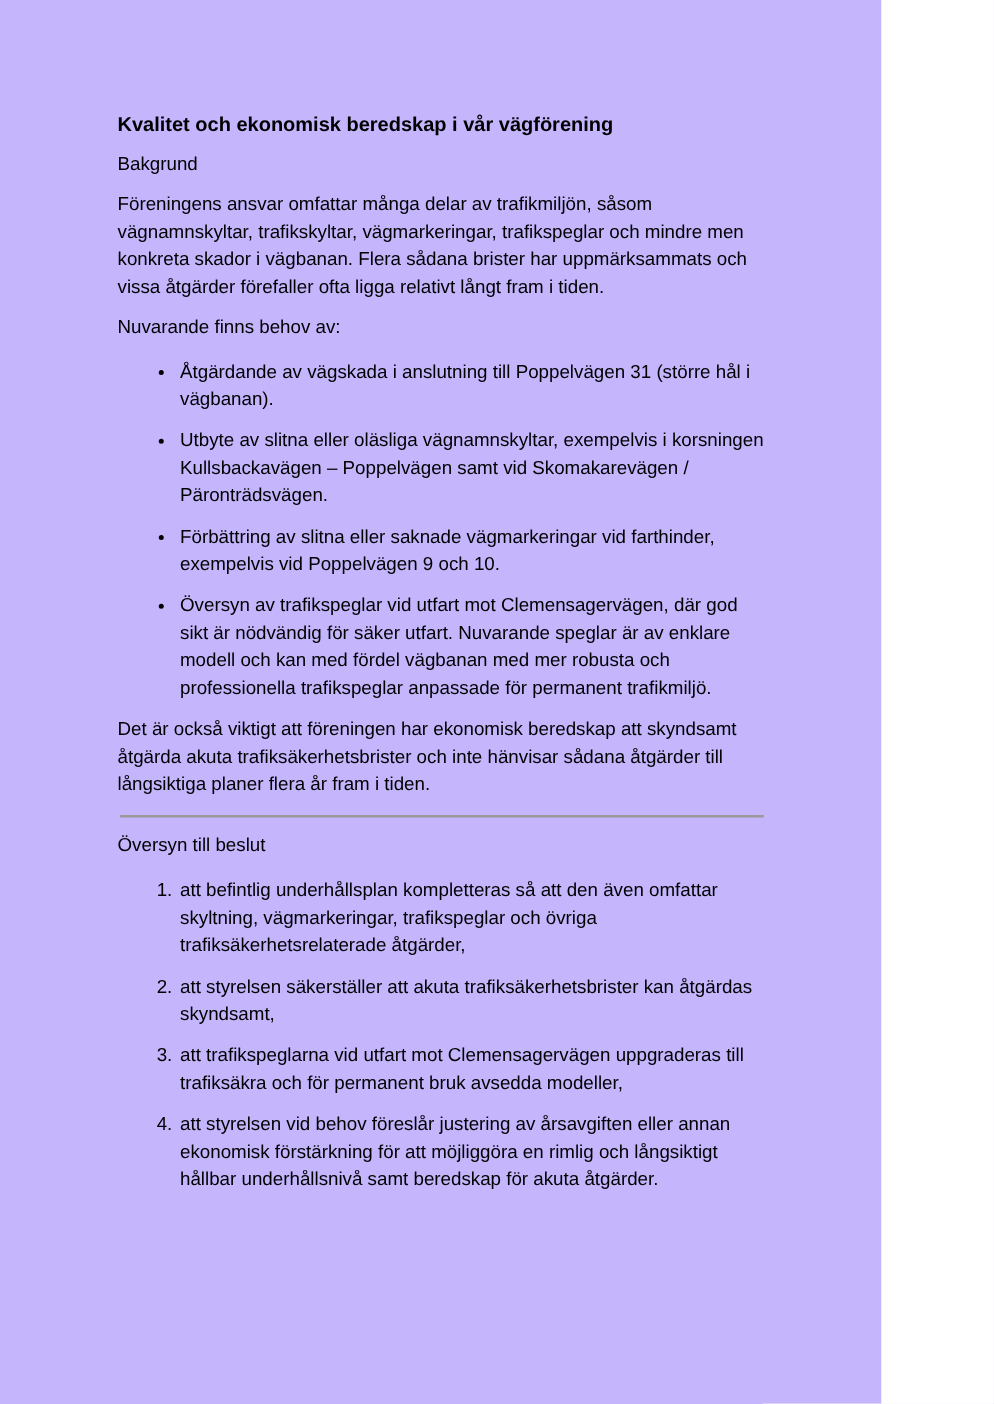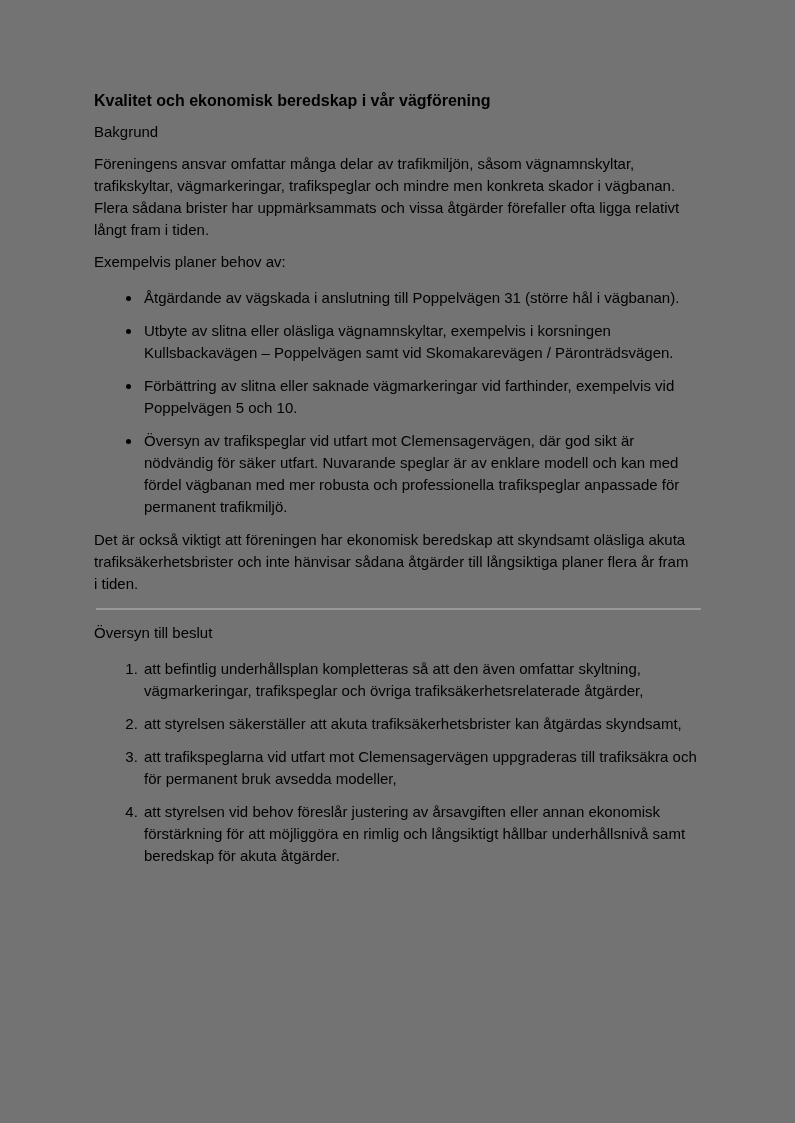--- a/index.html
+++ b/index.html
@@ -7,24 +7,24 @@
       padding: 0;
       background: #ffffff;
     }
     body {
       width: 795px;
       height: 1123px;
       overflow: hidden;
     }
     .page {
       box-sizing: border-box;
-      width: 795px;
+      width: 705px;
       height: 1123px;
       padding: 90px 94px 0 94px;
-      background: #737373;
+      background: #c4b5fd;
       font-family: "Liberation Sans", sans-serif;
       font-size: 15px;
       line-height: 22px;
       color: #000000;
       -webkit-font-smoothing: antialiased;
     }
     .doc-title {
       font-size: 16px;
       font-weight: bold;
       line-height: 22px;
@@ -58,31 +58,31 @@
 <body>
 
 <div class="page">
 
   <h1 class="doc-title">Kvalitet och ekonomisk beredskap i vår vägförening</h1>
 
   <p>Bakgrund</p>
 
   <p>Föreningens ansvar omfattar många delar av trafikmiljön, såsom vägnamnskyltar, trafikskyltar, vägmarkeringar, trafikspeglar och mindre men konkreta skador i vägbanan. Flera sådana brister har uppmärksammats och vissa åtgärder förefaller ofta ligga relativt långt fram i tiden.</p>
 
-  <p>Exempelvis planer behov av:</p>
+  <p>Nuvarande finns behov av:</p>
 
   <ul class="needs-list">
     <li>Åtgärdande av vägskada i anslutning till Poppelvägen 31 (större hål i vägbanan).</li>
     <li>Utbyte av slitna eller oläsliga vägnamnskyltar, exempelvis i korsningen Kullsbackavägen – Poppelvägen samt vid Skomakarevägen / Päronträdsvägen.</li>
-    <li>Förbättring av slitna eller saknade vägmarkeringar vid farthinder, exempelvis vid Poppelvägen 5 och 10.</li>
+    <li>Förbättring av slitna eller saknade vägmarkeringar vid farthinder, exempelvis vid Poppelvägen 9 och 10.</li>
     <li>Översyn av trafikspeglar vid utfart mot Clemensagervägen, där god sikt är nödvändig för säker utfart. Nuvarande speglar är av enklare modell och kan med fördel vägbanan med mer robusta och professionella trafikspeglar anpassade för permanent trafikmiljö.</li>
   </ul>
 
 
-  <p>Det är också viktigt att föreningen har ekonomisk beredskap att skyndsamt oläsliga akuta trafiksäkerhetsbrister och inte hänvisar sådana åtgärder till långsiktiga planer flera år fram i tiden.</p>
+  <p>Det är också viktigt att föreningen har ekonomisk beredskap att skyndsamt åtgärda akuta trafiksäkerhetsbrister och inte hänvisar sådana åtgärder till långsiktiga planer flera år fram i tiden.</p>
 
   <hr class="section-divider">
 
   <p>Översyn till beslut</p>
 
 
   <ol class="decision-list">
     <li>att befintlig underhållsplan kompletteras så att den även omfattar skyltning, vägmarkeringar, trafikspeglar och övriga trafiksäkerhetsrelaterade åtgärder,</li>
     <li>att styrelsen säkerställer att akuta trafiksäkerhetsbrister kan åtgärdas skyndsamt,</li>
     <li>att trafikspeglarna vid utfart mot Clemensagervägen uppgraderas till trafiksäkra och för permanent bruk avsedda modeller,</li>

